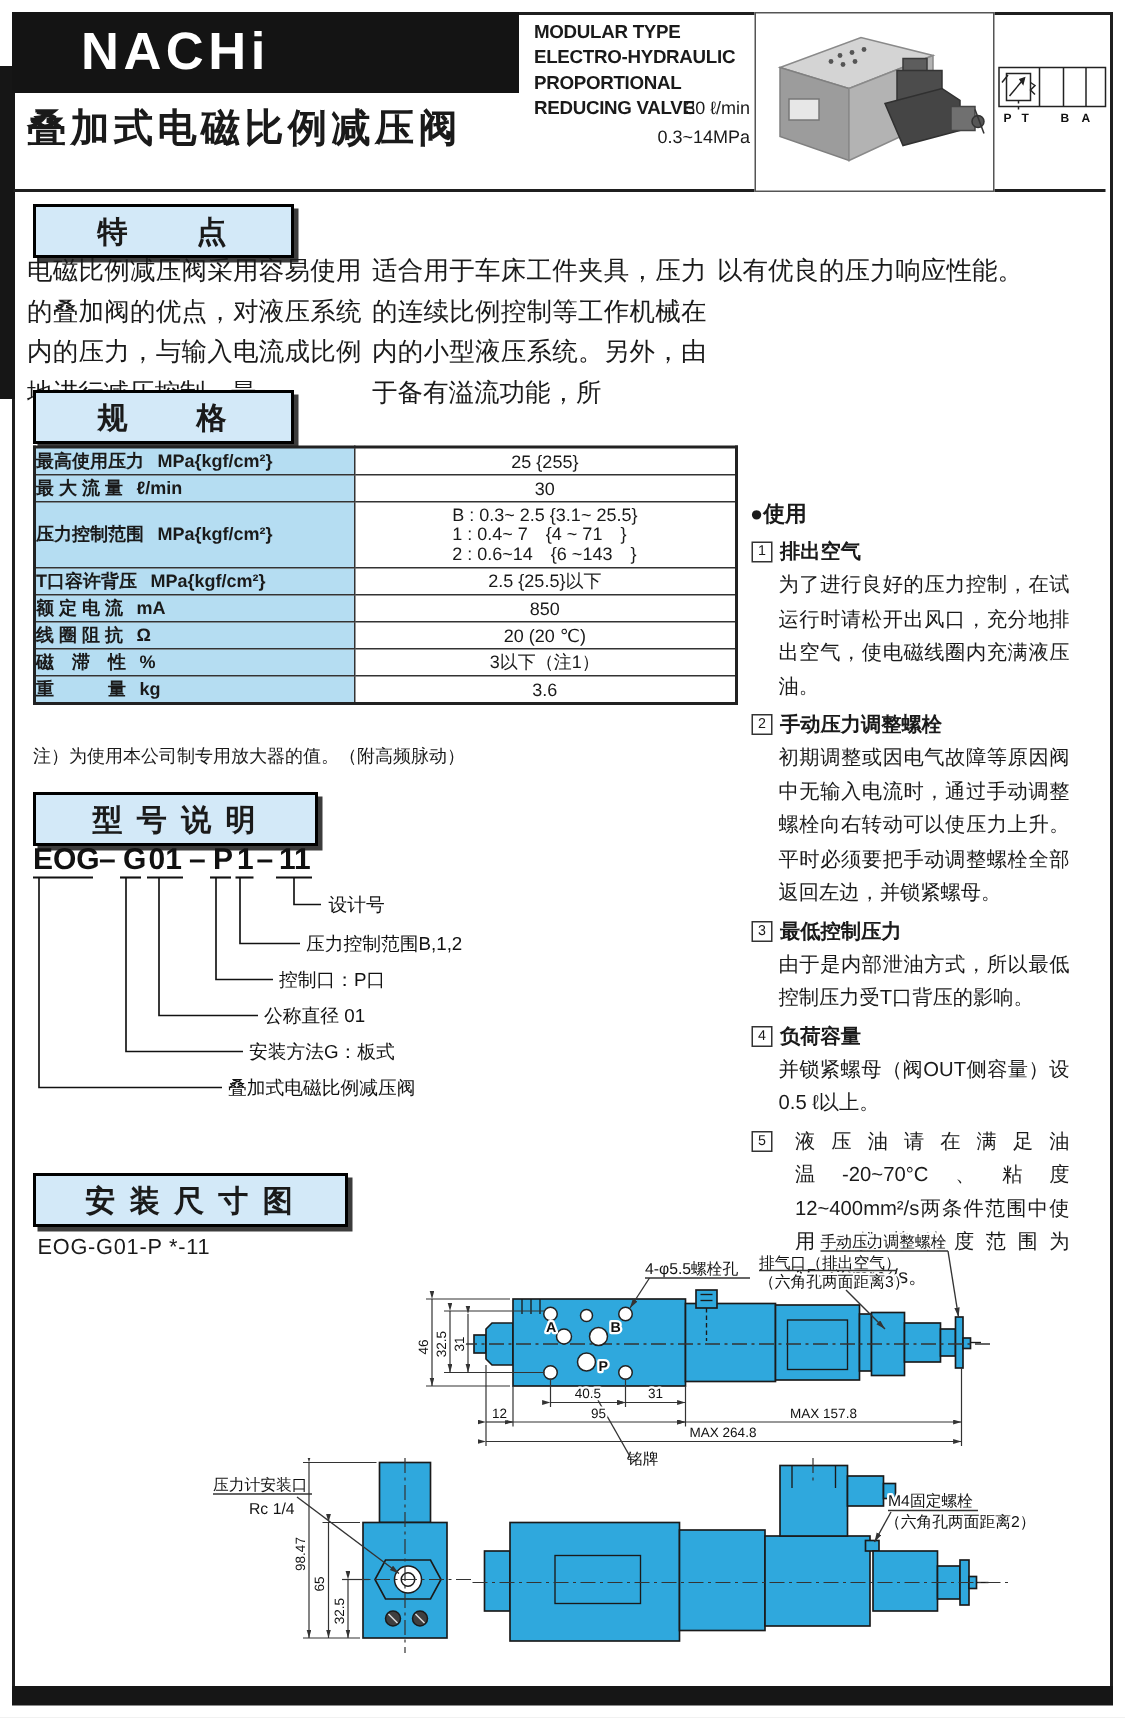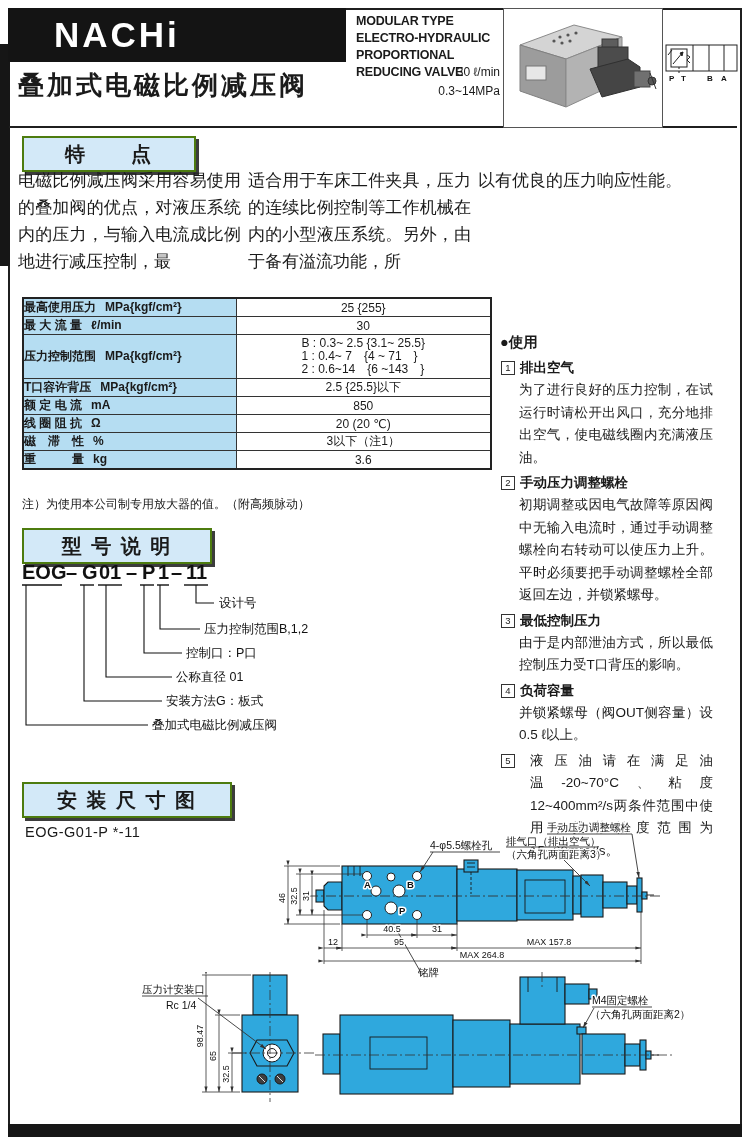--- a/index.html
+++ b/index.html
@@ -11,21 +11,21 @@
   .footer-bar{left:8px;top:1124px;width:734px;height:13px;background:#161616;}
   .hr-header{left:9px;top:126px;width:728px;height:2px;background:#1f1f1f;}
 
   .logo-box{left:8px;top:8px;width:338px;height:54px;background:#141414;display:flex;align-items:center;}
   .logo-text{color:#fff;font-weight:bold;font-size:35px;letter-spacing:3px;margin-left:46px;font-style:normal;}
   .etitle{left:356px;top:13px;width:150px;font-size:12.5px;font-weight:bold;line-height:17px;letter-spacing:-0.2px;}
   .cn-title{left:18px;top:68px;font-size:26px;font-weight:bold;letter-spacing:3px;}
   .ratings{left:392px;top:63px;width:108px;text-align:right;font-size:12px;line-height:19px;}
   .photo-box{left:503px;top:8px;width:158px;height:118px;border:1px solid #555;background:#fff;}
 
-  .sec-h{background:#d3e9f8;border:2px solid #4d7c0f;box-shadow:3px 3px 0 0 #3c3c3c;
+  .sec-h{background:#d3e9f8;border:2px solid #000000;box-shadow:3px 3px 0 0 #3c3c3c;
          display:flex;align-items:center;justify-content:center;
          font-size:20px;font-weight:bold;letter-spacing:2px;}
   .h-feat{left:22px;top:136px;width:170px;height:32px;}
   .h-spec{left:22px;top:260px;width:170px;height:32px;}
   .h-model{left:22px;top:528px;width:186px;height:32px;}
   .h-dims{left:22px;top:782px;width:206px;height:32px;}
 
   .feat-col{top:167px;width:223px;font-size:17px;line-height:27px;text-align:justify;}
   .fc1{left:18px;} .fc2{left:248px;} .fc3{left:478px;width:228px;}
 
@@ -121,20 +121,21 @@
       <text x="44" y="54">B</text>
       <text x="58" y="54">A</text>
     </g>
   </svg>
 
   <div class="abs sec-h h-feat">特　　点</div>
   <div class="abs feat-col fc1">电磁比例减压阀采用容易使用的叠加阀的优点，对液压系统内的压力，与输入电流成比例地进行减压控制，最</div>
   <div class="abs feat-col fc2">适合用于车床工件夹具，压力的连续比例控制等工作机械在内的小型液压系统。另外，由于备有溢流功能，所</div>
   <div class="abs feat-col fc3">以有优良的压力响应性能。</div>
 
+  <div class="abs sec-h h-spec">规　　格</div>
   <table class="abs spec-table" style="border:2px solid #222;">
     <colgroup>
         <col style="width:213px">
         <col style="width:255px">
       </colgroup>
     <tbody>
     <tr style="height:18px;">
           <td class="item-cell"><span>最高使用压力</span><span class="unit">MPa{kgf/cm²}</span></td>
           <td class="val">25 {255}</td>
         </tr>

